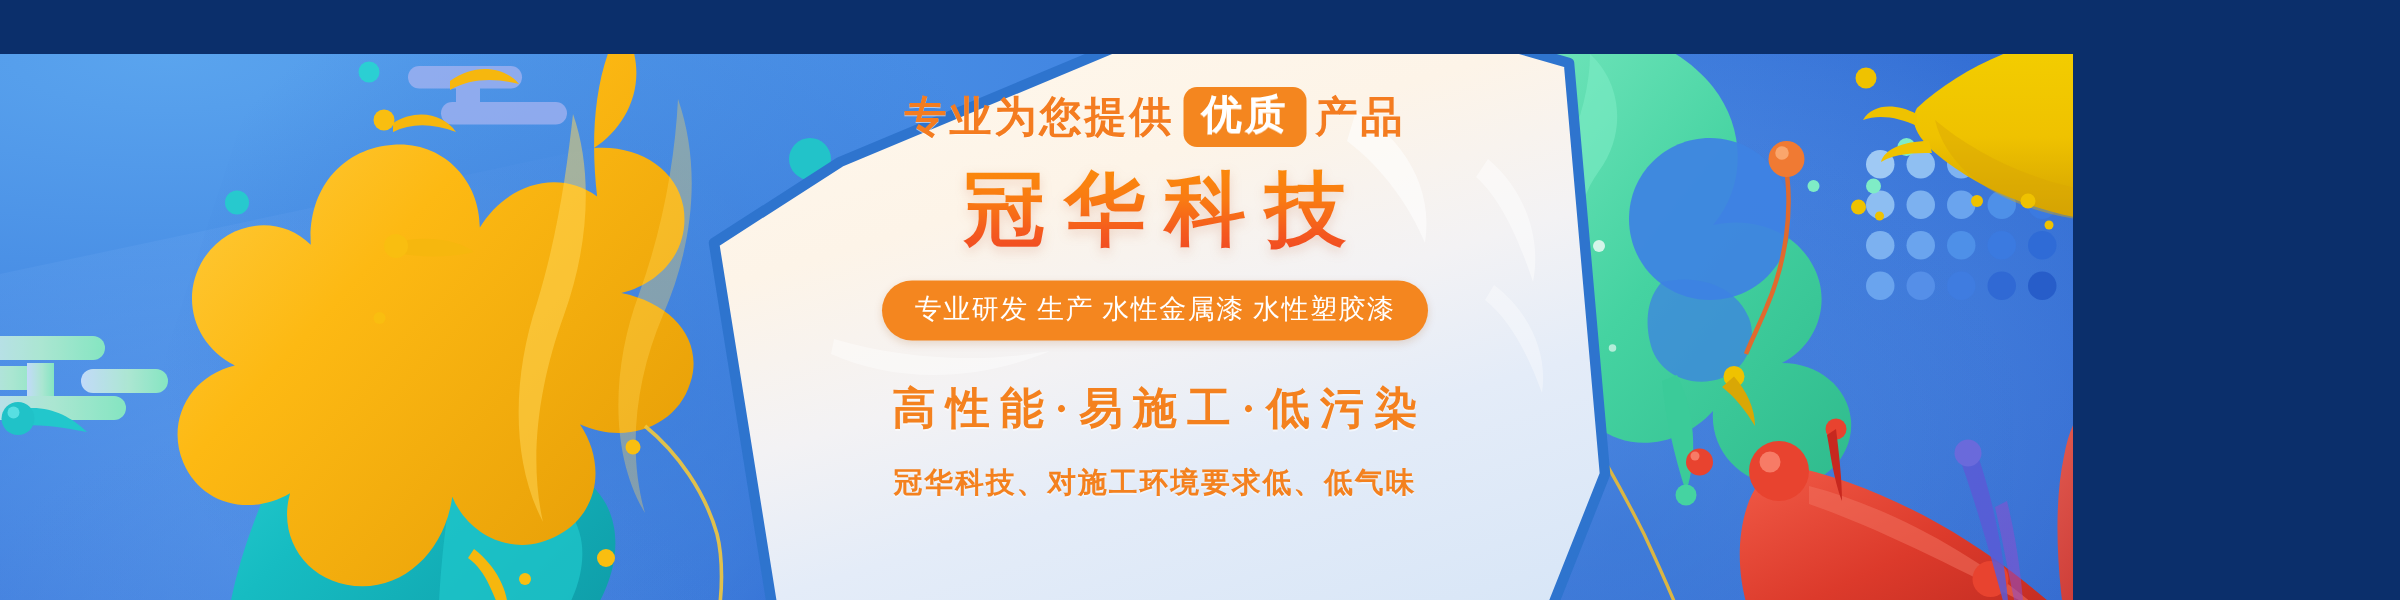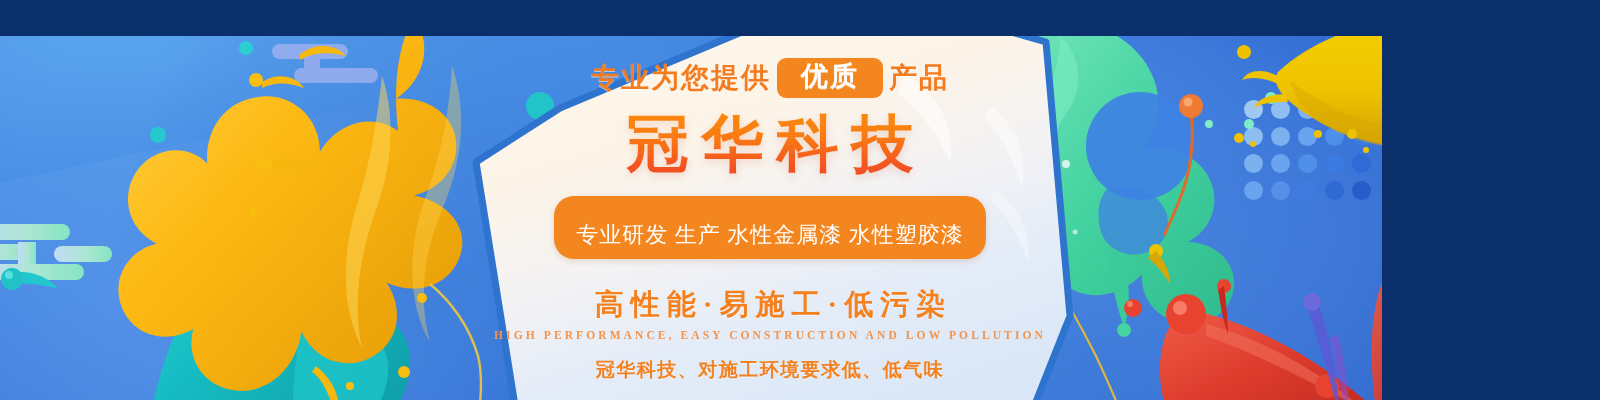--- a/index.html
+++ b/index.html
@@ -68,44 +68,44 @@
   }
   .tagline{
     margin-top:22px;
     display:flex;align-items:center;gap:6px;
     font-size:28px;font-weight:700;letter-spacing:2px;
     color:#F47C20;
     text-shadow:0 1px 0 rgba(255,255,255,.55);
   }
   .tagline .badge{
     display:inline-block;
-    padding:3px 24px 5px;
+    padding:3px 12px 5px;
     border-radius:9px;
     background:#F4861F;
     color:#ffffff;
     font-size:27px;font-weight:700;letter-spacing:2px;
     line-height:1.18;
   }
   .brand{
     margin-top:14px;
-    font-size:62px;font-weight:900;line-height:1.06;
+    font-size:54px;font-weight:900;line-height:1.06;
     letter-spacing:13px;
     padding-left:13px;
     background:linear-gradient(180deg,#FB8A0B 0%,#F97A13 38%,#F4571F 78%,#F04A23 100%);
     -webkit-background-clip:text;background-clip:text;
     color:transparent;-webkit-text-fill-color:transparent;
     filter:drop-shadow(0 3px 4px rgba(190,70,20,.18));
   }
   .pill{
     margin-top:18px;
     background:#F4861F;
     color:#ffffff;
     border-radius:20px;
-    padding:24px 22px 9px;
-    font-size:22px;font-weight:500;letter-spacing:1px;
+    padding:7px 22px 9px;
+    font-size:18px;font-weight:500;letter-spacing:1px;
     white-space:nowrap;
     box-shadow:0 2px 6px rgba(160,80,10,.18);
   }
   .features{
     margin-top:26px;
     font-size:29px;font-weight:700;letter-spacing:7px;
     padding-left:7px;
     color:#F4811E;
     text-shadow:0 1px 0 rgba(255,255,255,.5);
   }
@@ -416,18 +416,17 @@
       <span>专业为您提供</span>
       <span class="badge">优质</span>
       <span>产品</span>
     </div>
 
     <div class="brand">冠华科技</div>
 
     <div class="pill">专业研发 生产 水性金属漆 水性塑胶漆</div>
 
     <div class="features">高性能·易施工·低污染</div>
-    <div class="features-en">HIGH PERFORMANCE, EASY CONSTRUCTION AND LOW POLLUTION</div>
 
     <div class="note">冠华科技、对施工环境要求低、低气味</div>
   </div>
 
 </div>
 
 </body></html>

